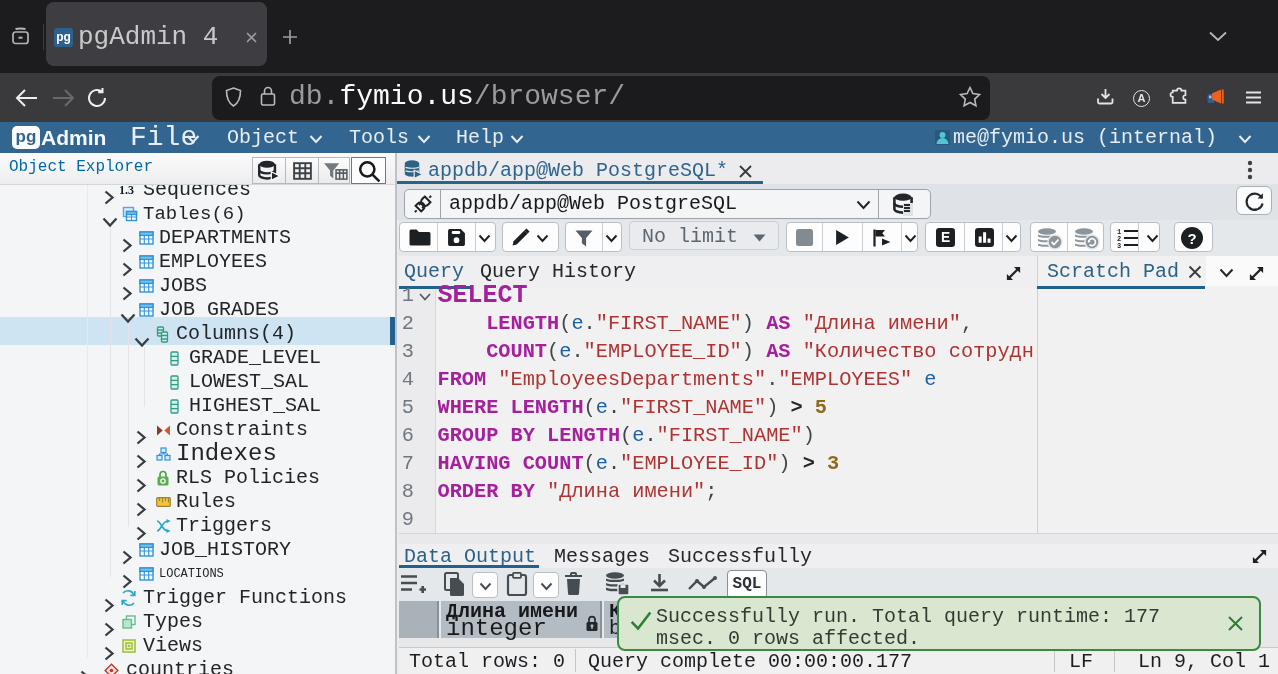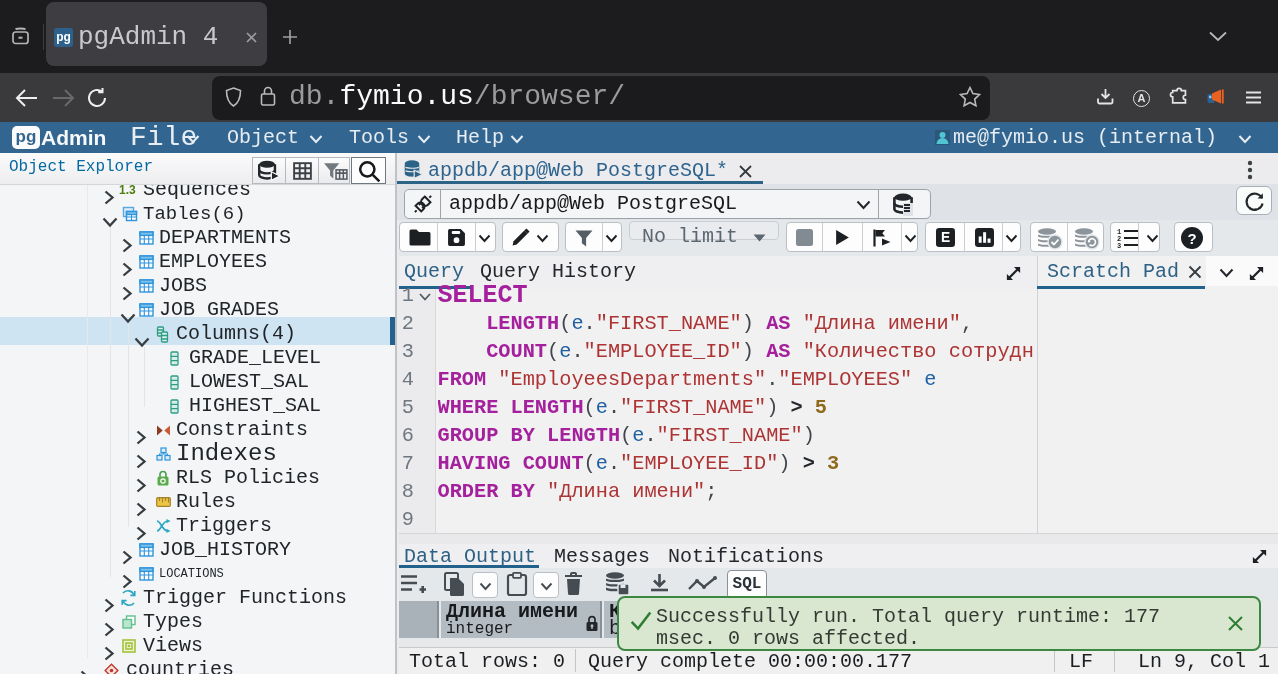--- a/index.html
+++ b/index.html
@@ -99,21 +99,21 @@
 
 <div class="abs" style="left:0;top:317px;width:396px;height:28px;background:#cfe4f2"></div>
 <div class="abs" style="left:390px;top:317px;width:6px;height:28px;background:#24618e"></div>
 <div class="abs" style="left:87px;top:185px;width:1px;height:473px;background:#e9e9eb"></div>
 <div class="abs" style="left:110px;top:227px;width:1px;height:350px;background:#e4e4e7"></div>
 <div class="abs" style="left:128px;top:323px;width:1px;height:204px;background:#e4e4e7"></div>
 <div class="abs" style="left:144px;top:347px;width:1px;height:60px;background:#e4e4e7"></div>
 <svg class="i" style="left:104px;top:190px" width="11" height="15" viewBox="0 0 11 15" fill="none" stroke="#383d42" stroke-width="2.3">
     <path d="M1.5 1.5 L8.5 7.5 L1.5 13.5"></path>
   </svg>
-<div class="abs" style="left:119px;top:183px;font-size:12px;font-weight:bold;color:#4d7c0f;font-family:Liberation Sans, sans-serif">1.3</div>
+<div class="abs" style="left:119px;top:183px;font-size:12px;font-weight:bold;color:#0f172a;font-family:Liberation Serif, serif">1.3</div>
 <div class="abs mono" style="left:143px;top:179px;font-size:20px;line-height:22px;color:#212529">Sequences</div>
 <svg class="i" style="left:102px;top:217px" width="16" height="10" viewBox="0 0 16 10" fill="none" stroke="#383d42" stroke-width="2.3">
     <path d="M1.5 1.5 L8 8.5 L14.5 1.5"></path>
   </svg>
 <svg class="i" style="left:122px;top:206px" width="16" height="16" viewBox="0 0 16 16">
     <rect x="1.5" y="1.5" width="10" height="9" fill="#ddedfa" stroke="#5aa7e0" stroke-width="1.4"></rect>
     <rect x="4.5" y="5.5" width="10" height="9" fill="#fdfdfe" stroke="#2e94dc" stroke-width="1.4"></rect>
     <rect x="4.5" y="5.5" width="10" height="3" fill="#7cc0ec" stroke="#2e94dc" stroke-width="1.4"></rect>
     <path d="M4.5 11 h10 M9.5 8.5 v6" stroke="#2e94dc" stroke-width="1"></path>
   </svg>
@@ -413,21 +413,21 @@
       <svg class="i" style="left:9px;top:7px" width="18" height="17" viewBox="0 0 17 16">
         <path d="M0.5 0.5 H16.5 L10.5 7.5 V15.5 L6.5 12.5 V7.5 Z" fill="#565e66"></path>
       </svg>
     </div>
     <div style="position:relative;width:20px;border-left:1px solid #c9ced2;">
       <svg class="i" style="left:2px;top:11px" width="13" height="9" viewBox="0 0 13 9" fill="none" stroke="#1c2023" stroke-width="1.9">
         <path d="M1.5 1.5 L6.5 7 L11.5 1.5"></path>
       </svg>
     </div>
   </div>
-<div class="abs" style="left:629px;top:221px;width:150px;height:19px;border:1px solid #c9ced3;border-radius:4px;background:#e9ebee">
+<div class="abs" style="left:629px;top:221px;width:150px;height:29px;border:1px solid #c9ced3;border-radius:4px;background:#e9ebee">
     <div class="abs mono" style="left:12px;top:4px;font-size:20px;line-height:22px;color:#5c6670">No limit</div>
     <svg class="i" style="left:123px;top:12px" width="13" height="8" viewBox="0 0 13 8">
       <path d="M0.5 0.5 L6.5 7.5 L12.5 0.5 Z" fill="#5c6670"></path>
     </svg>
   </div>
 <div class="abs" style="left:786px;top:222px;width:132px;height:30px;border:1px solid #b9bfc4;border-radius:4px;background:#fdfdfe;display:flex">
     <div style="position:relative;width:36px;">
       <svg class="i" style="left:9px;top:6px" width="17" height="17" viewBox="0 0 17 17">
         <rect width="17" height="17" rx="2.5" fill="#828a92"></rect>
       </svg>
@@ -573,21 +573,21 @@
 <div class="mono" style="position:absolute;left:0;top:168px;font-size:20.3px;line-height:28px"><span class="kw">HAVING</span> <span class="kw">COUNT</span><span class="pu">(</span><span class="id">e</span><span class="pu">.</span><span class="str">"EMPLOYEE_ID"</span><span class="pu">)</span> <span class="op">&gt;</span> <span class="num">3</span></div>
 <div class="mono" style="position:absolute;left:0;top:196px;font-size:20.3px;line-height:28px"><span class="kw">ORDER BY</span> <span class="str">"<span class="cy">Длина имени</span>"</span><span class="pu">;</span></div>
 <div class="mono" style="position:absolute;left:0;top:224px;font-size:20.3px;line-height:28px"></div>
 </div>
 
 <div class="abs" style="left:399px;top:533px;width:879px;height:11px;background:#e9e9eb;border-top:1px solid #d4d5d7"></div>
 
 <div class="abs" style="left:399px;top:544px;width:879px;height:24px;background:#efeff1"></div>
 <div class="abs mono" style="left:404px;top:546px;font-size:20px;line-height:22px;color:#2d6186">Data Output</div>
 <div class="abs mono" style="left:554px;top:546px;font-size:20px;line-height:22px;color:#23272b">Messages</div>
-<div class="abs mono" style="left:668px;top:546px;font-size:20px;line-height:22px;color:#23272b">Notifications</div>
+<div class="abs mono" style="left:668px;top:546px;font-size:20px;line-height:22px;color:#23272b">Successfully</div>
 <div class="abs" style="left:399px;top:565px;width:140px;height:3px;background:#21618c"></div>
 <svg class="i" style="left:1251px;top:548px" width="17" height="17" viewBox="0 0 18 18">
     <path d="M4 14 L14 4" stroke="#1d2125" stroke-width="2.4"></path>
     <path d="M9.5 2 H16 V8.5 Z" fill="#1d2125"></path>
     <path d="M8.5 16 H2 V9.5 Z" fill="#1d2125"></path>
   </svg>
 
 <div class="abs" style="left:399px;top:568px;width:879px;height:33px;background:#e5e8eb"></div>
 <div class="abs" style="left:400px;top:571px;width:30px;height:27px;position:absolute">
     <svg class="i" style="left:0px;top:3px" width="26" height="22" viewBox="0 0 26 22">
@@ -652,21 +652,21 @@
       <circle cx="16" cy="11" r="2" fill="#454c52"></circle>
       <circle cx="27" cy="2" r="2" fill="#454c52"></circle>
     </svg>
   </div>
 <div class="abs" style="left:727px;top:570px;width:40px;height:29px;border:1px solid #888f96;border-radius:4px;background:#fdfdfe;font-family:'Liberation Mono',monospace;font-size:16px;font-weight:bold;color:#2b3136;text-align:center;line-height:27px">SQL</div>
 
 <div class="abs" style="left:399px;top:601px;width:879px;height:46px;background:#e7e8ea"></div>
 <div class="abs" style="left:399px;top:601px;width:40px;height:37px;background:#a9b1b9;border-right:2px solid #878f97"></div>
 <div class="abs" style="left:441px;top:601px;width:161px;height:37px;background:#b4bcc3;border-right:2px solid #878f97"></div>
 <div class="abs mono" style="left:446px;top:602px;font-size:20px;line-height:20px;font-weight:bold;color:#17191c">Длина имени</div>
-<div class="abs mono" style="left:446px;top:619px;font-size:16px;line-height:20px;color:#17191c">integer</div>
+<div class="abs mono" style="left:446px;top:619px;font-size:24px;line-height:20px;color:#17191c">integer</div>
 <svg class="i" style="left:585px;top:615px" width="14" height="17" viewBox="0 0 14 17">
     <path d="M4 7 V4.6 a3 3 0 0 1 6 0 V7" fill="none" stroke="#23272b" stroke-width="1.7"></path>
     <rect x="1.5" y="7" width="11" height="9" rx="1.5" fill="#23272b"></rect>
     <circle cx="7" cy="10.7" r="1.5" fill="#b4bcc3"></circle>
     <path d="M7 11.5 v2.4" stroke="#b4bcc3" stroke-width="1.4"></path>
   </svg>
 <div class="abs" style="left:604px;top:601px;width:300px;height:37px;background:#b4bcc3;border-right:2px solid #878f97"></div>
 <div class="abs mono" style="left:609px;top:602px;font-size:20px;line-height:20px;font-weight:bold;color:#17191c">Количество сотрудников</div>
 <div class="abs mono" style="left:609px;top:619px;font-size:20px;line-height:20px;color:#17191c">bigint</div>
 

